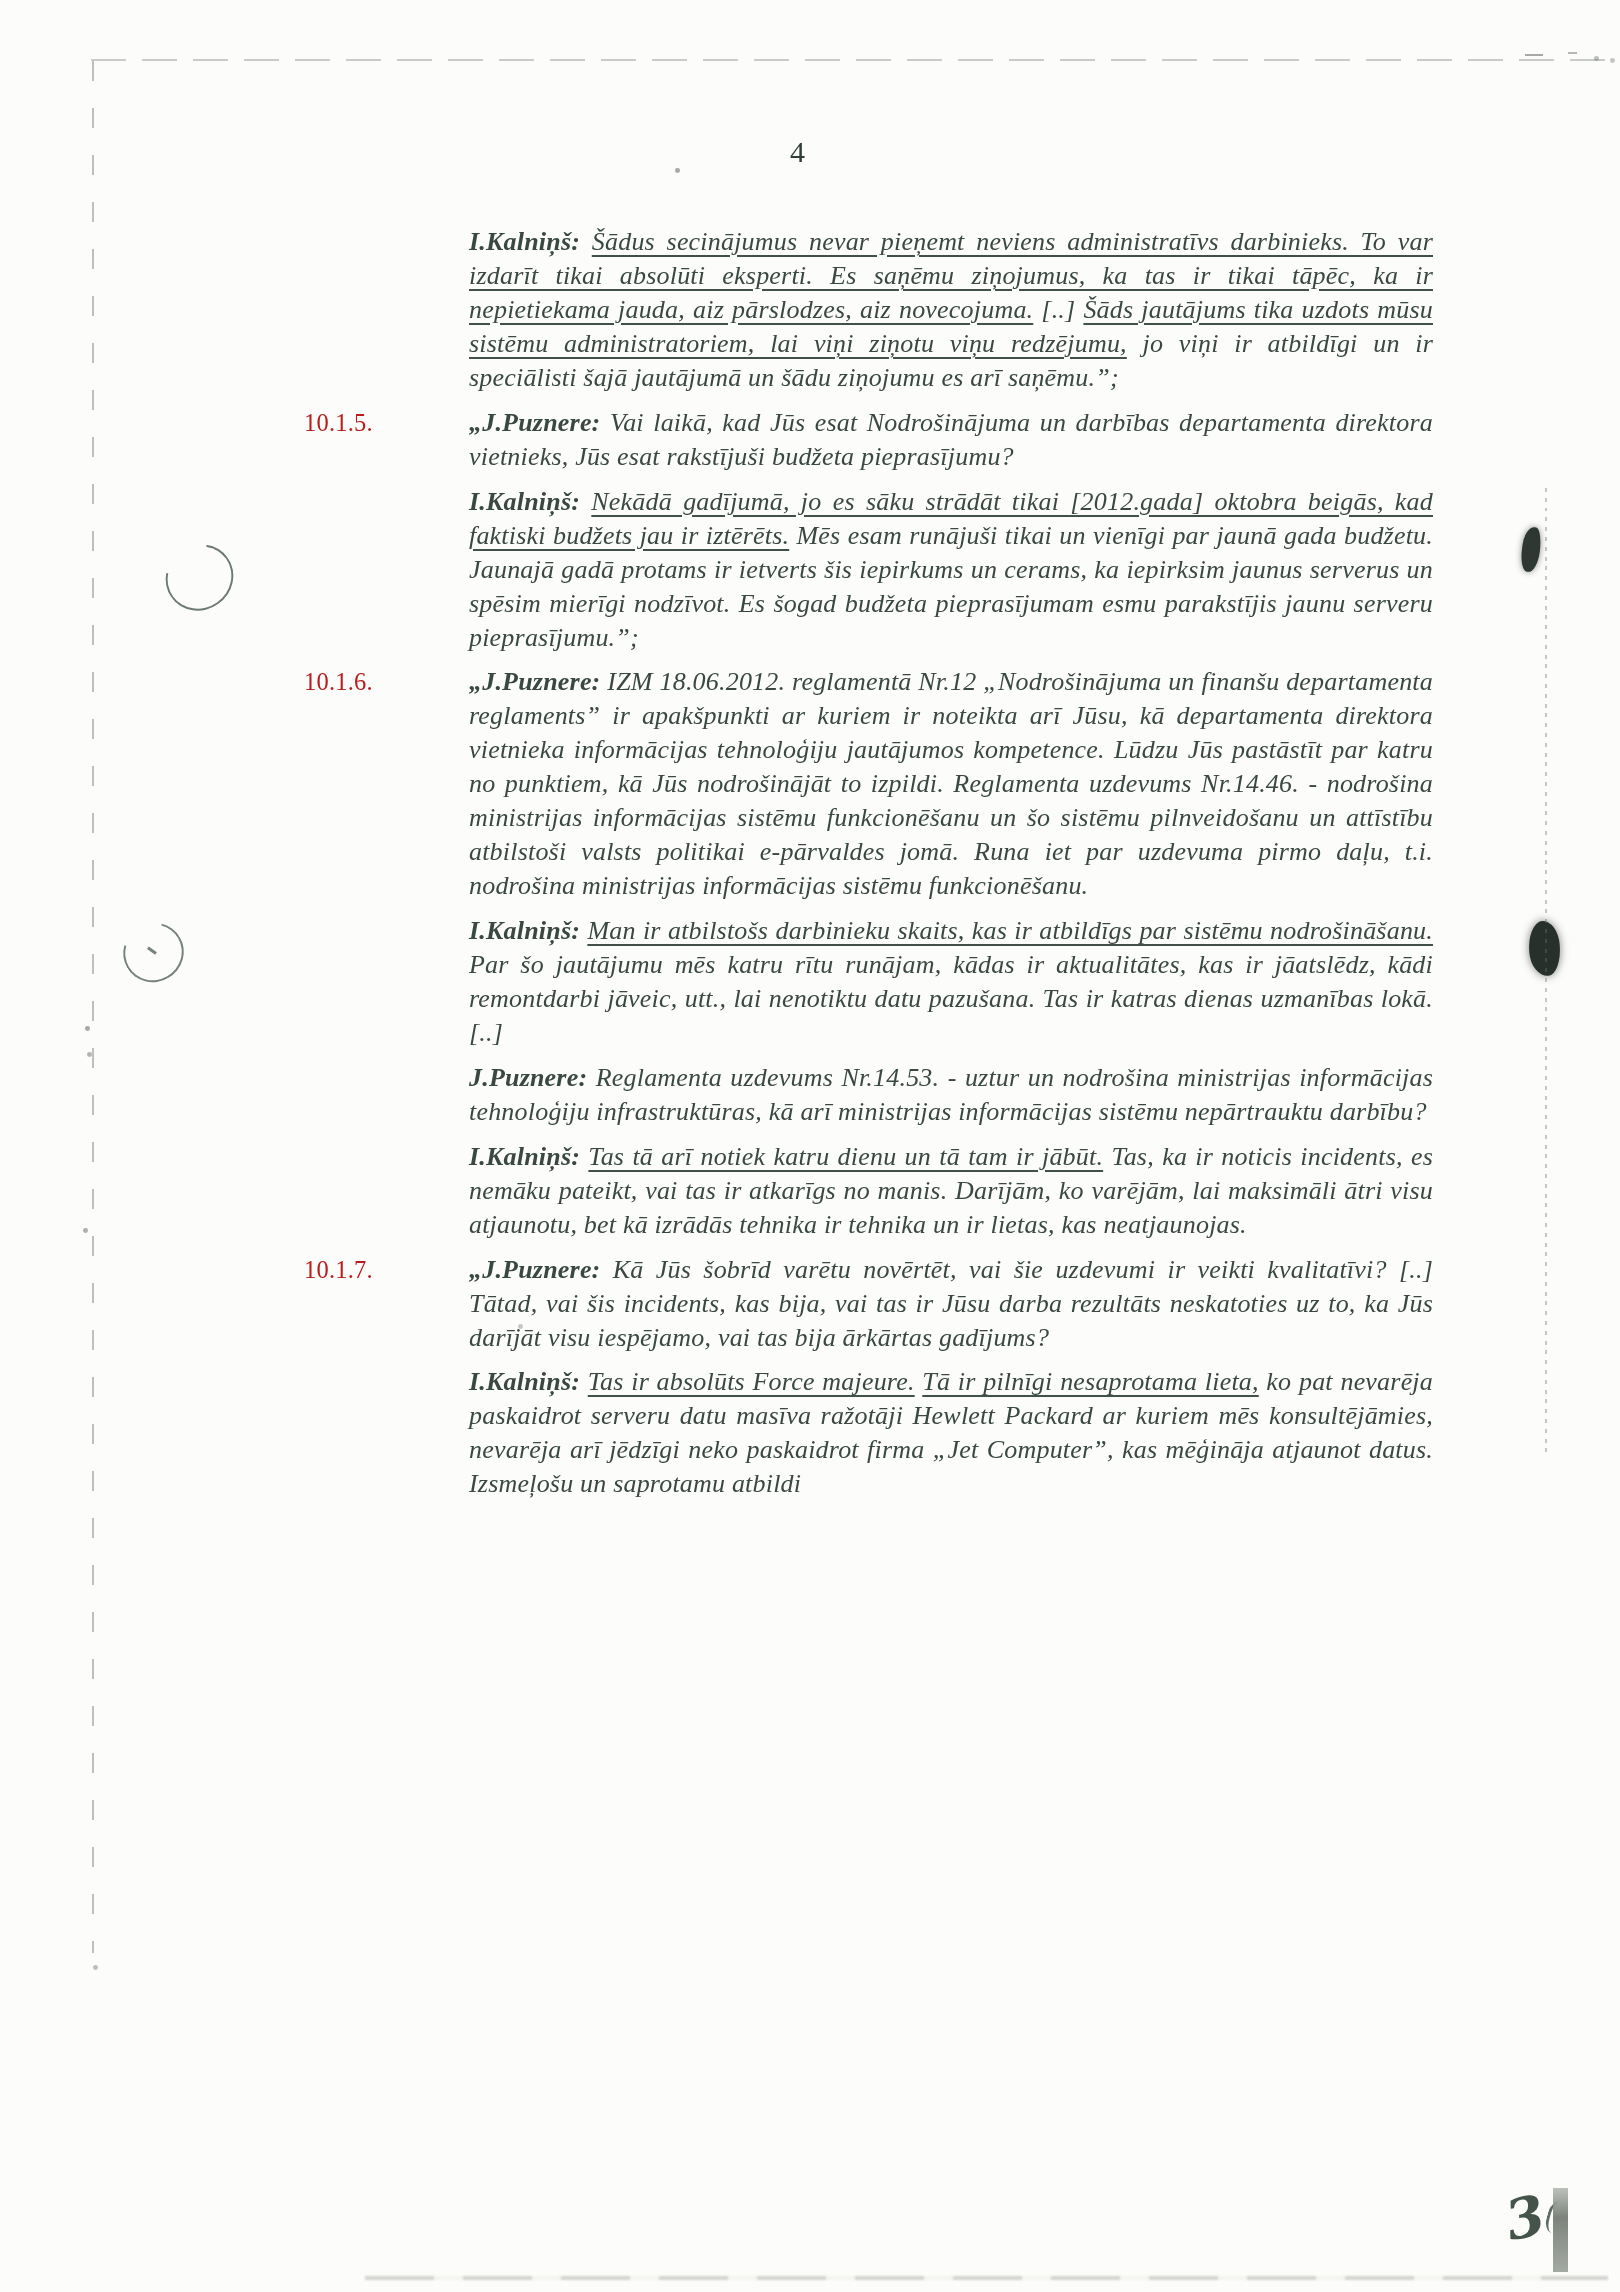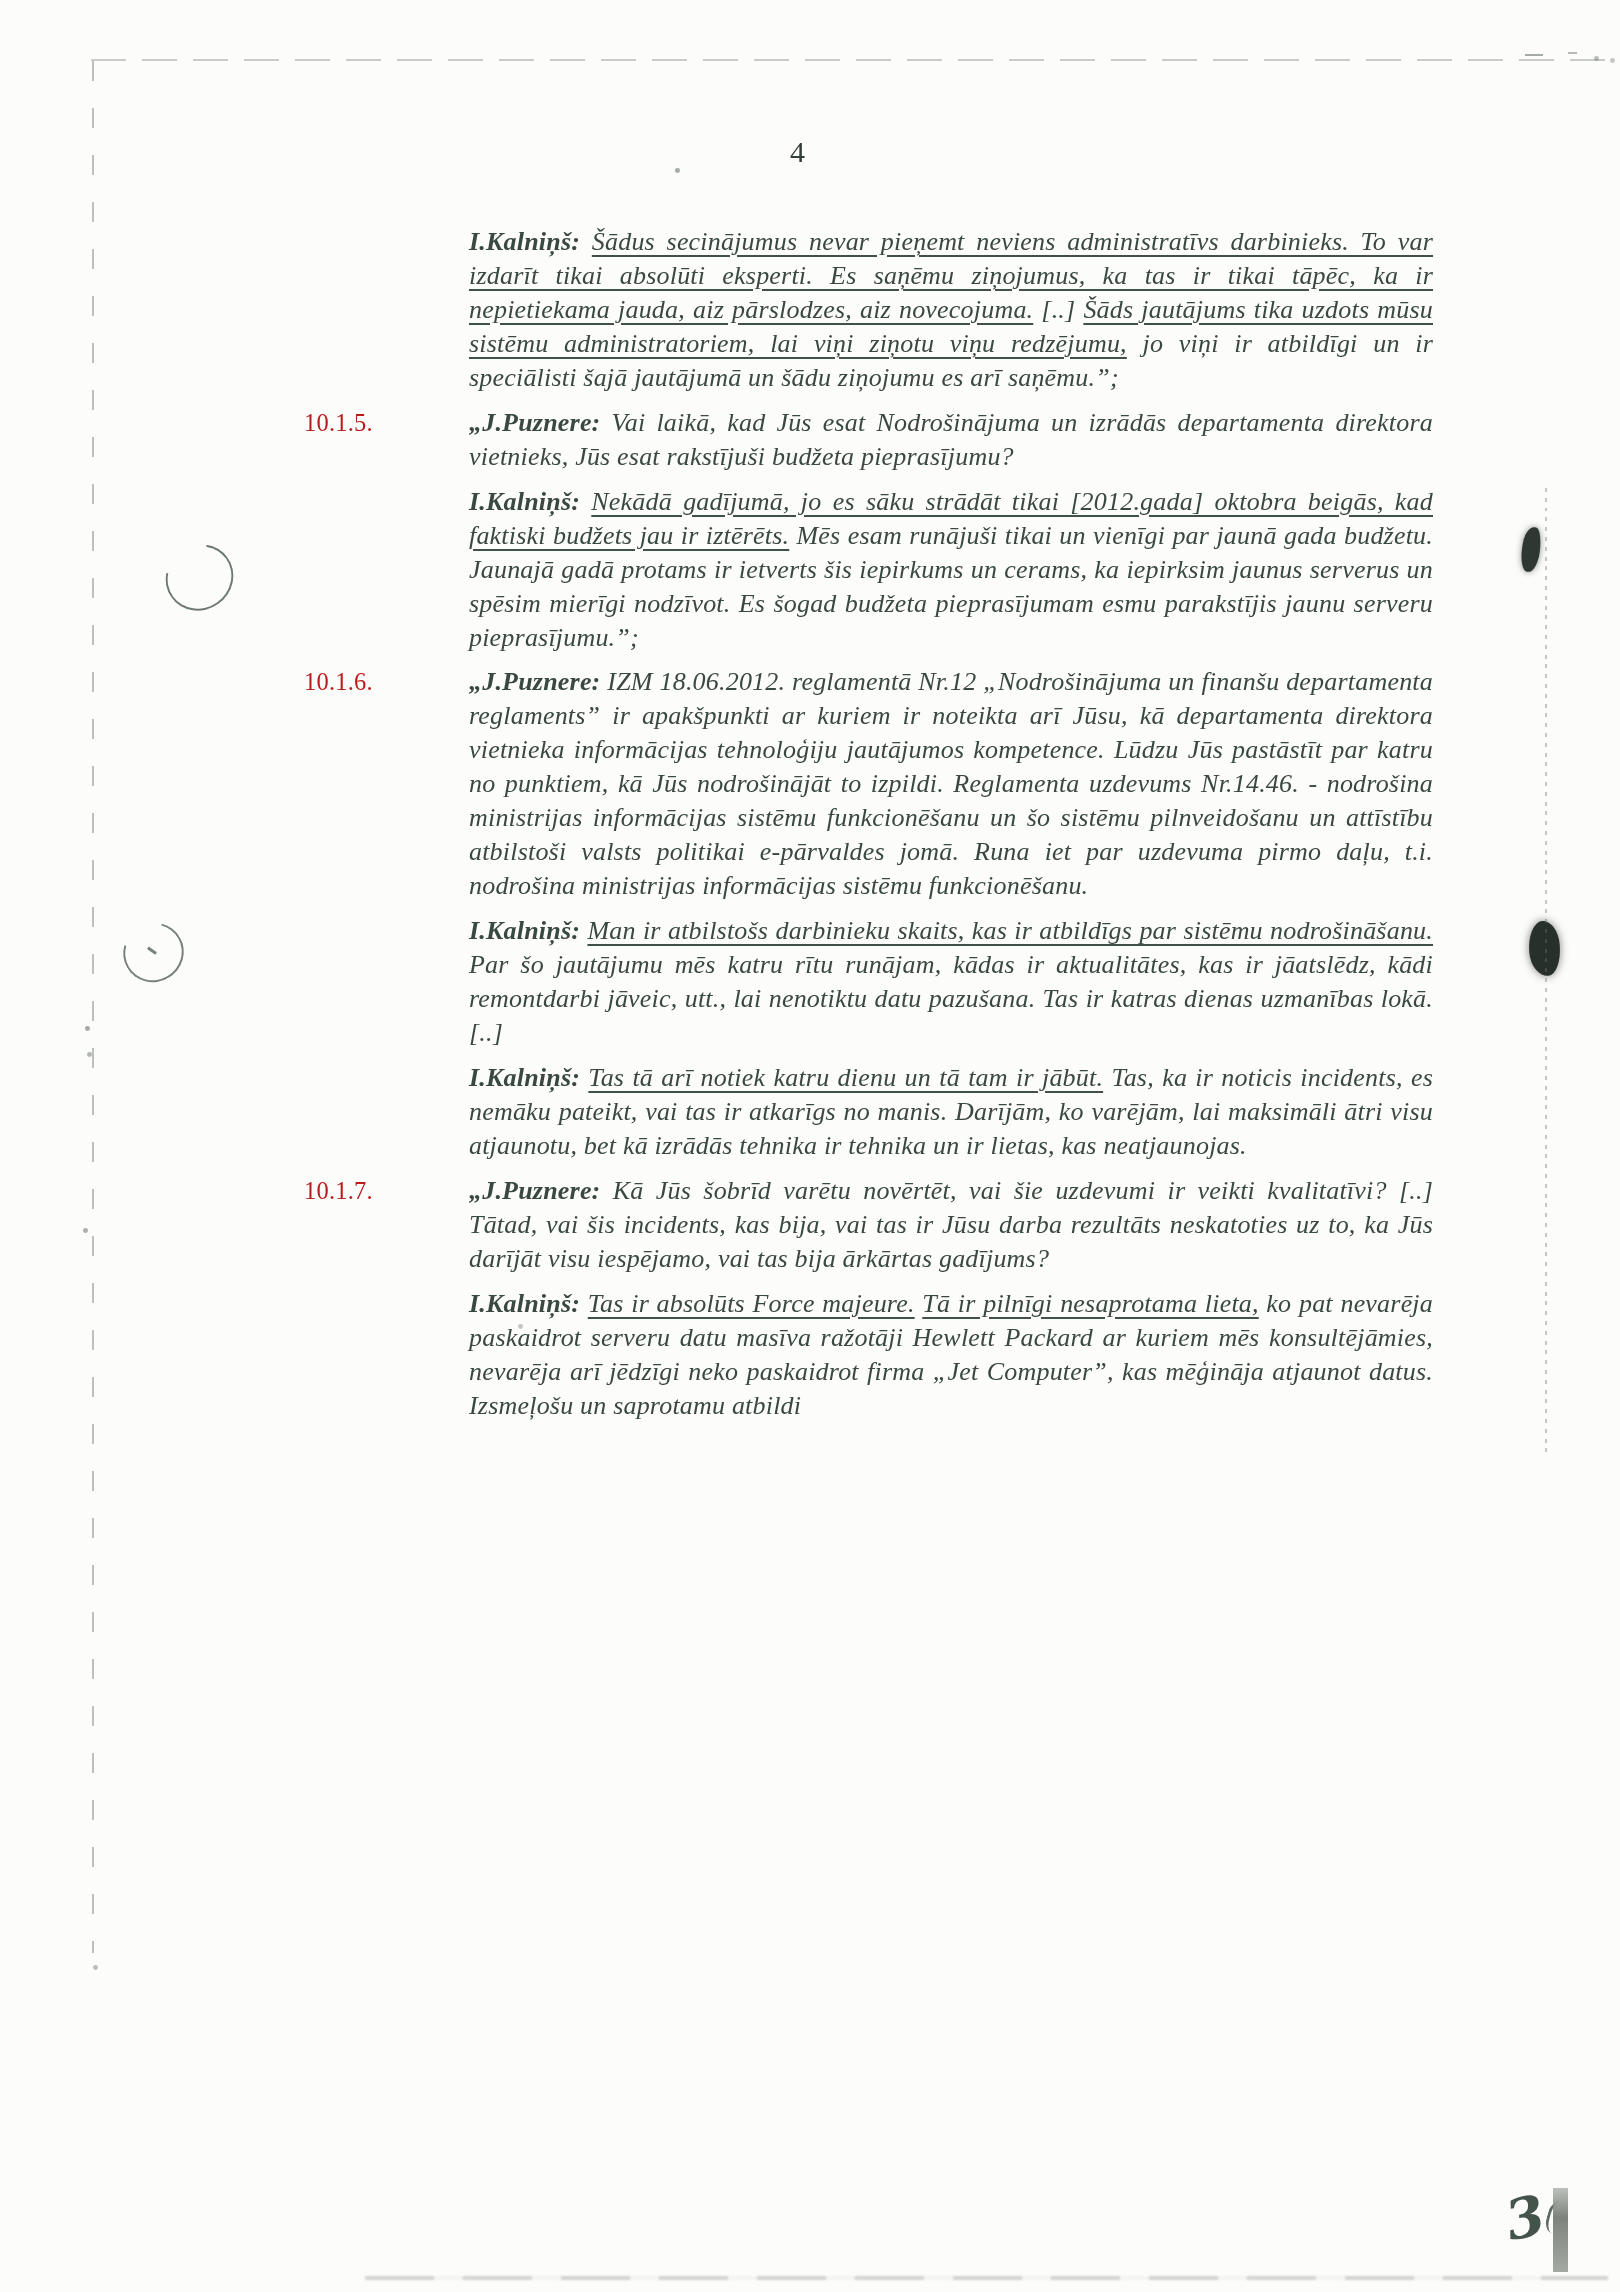--- a/index.html
+++ b/index.html
@@ -170,29 +170,30 @@
   <div class="transcript">
       <div class="item">
         <div class="num"></div>
         <div class="body">
           <p class="para"><span class="spk">I.Kalniņš: </span><span class="ul">Šādus secinājumus nevar pieņemt neviens administratīvs darbinieks. To var izdarīt tikai absolūti eksperti. Es saņēmu ziņojumus, ka tas ir tikai tāpēc, ka ir nepietiekama jauda, aiz pārslodzes, aiz novecojuma.</span><span> [..] </span><span class="ul">Šāds jautājums tika uzdots mūsu sistēmu administratoriem, lai viņi ziņotu viņu redzējumu,</span><span> jo viņi ir atbildīgi un ir speciālisti šajā jautājumā un šādu ziņojumu es arī saņēmu.”;</span></p>
         </div>
       </div>
       <div class="item">
         <div class="num">10.1.5.</div>
         <div class="body">
-          <p class="para"><span class="spk">„J.Puznere: </span><span>Vai laikā, kad Jūs esat Nodrošinājuma un izrādās departamenta direktora vietnieks, Jūs esat rakstījuši budžeta pieprasījumu?</span></p>
+          <p class="para"><span class="spk">„J.Puznere: </span><span>Vai laikā, kad Jūs esat Nodrošinājuma un darbības departamenta direktora vietnieks, Jūs esat rakstījuši budžeta pieprasījumu?</span></p>
           <p class="para"><span class="spk">I.Kalniņš: </span><span class="ul">Nekādā gadījumā, jo es sāku strādāt tikai [2012.gada] oktobra beigās, kad faktiski budžets jau ir iztērēts.</span><span> Mēs esam runājuši tikai un vienīgi par jaunā gada budžetu. Jaunajā gadā protams ir ietverts šis iepirkums un cerams, ka iepirksim jaunus serverus un spēsim mierīgi nodzīvot. Es šogad budžeta pieprasījumam esmu parakstījis jaunu serveru pieprasījumu.”;</span></p>
         </div>
       </div>
       <div class="item">
         <div class="num">10.1.6.</div>
         <div class="body">
           <p class="para"><span class="spk">„J.Puznere: </span><span>IZM 18.06.2012. reglamentā Nr.12 „Nodrošinājuma un finanšu departamenta reglaments” ir apakšpunkti ar kuriem ir noteikta arī Jūsu, kā departamenta direktora vietnieka informācijas tehnoloģiju jautājumos kompetence. Lūdzu Jūs pastāstīt par katru no punktiem, kā Jūs nodrošinājāt to izpildi. Reglamenta uzdevums Nr.14.46. - nodrošina ministrijas informācijas sistēmu funkcionēšanu un šo sistēmu pilnveidošanu un attīstību atbilstoši valsts politikai e-pārvaldes jomā. Runa iet par uzdevuma pirmo daļu, t.i. nodrošina ministrijas informācijas sistēmu funkcionēšanu.</span></p>
           <p class="para"><span class="spk">I.Kalniņš: </span><span class="ul">Man ir atbilstošs darbinieku skaits, kas ir atbildīgs par sistēmu nodrošināšanu.</span><span> Par šo jautājumu mēs katru rītu runājam, kādas ir aktualitātes, kas ir jāatslēdz, kādi remontdarbi jāveic, utt., lai nenotiktu datu pazušana. Tas ir katras dienas uzmanības lokā. [..]</span></p>
+          <p class="para"><span class="spk">J.Puznere: </span><span>Reglamenta uzdevums Nr.14.53. - uztur un nodrošina ministrijas informācijas tehnoloģiju infrastruktūras, kā arī ministrijas informācijas sistēmu nepārtrauktu darbību?</span></p>
           <p class="para"><span class="spk">I.Kalniņš: </span><span class="ul">Tas tā arī notiek katru dienu un tā tam ir jābūt.</span><span> Tas, ka ir noticis incidents, es nemāku pateikt, vai tas ir atkarīgs no manis. Darījām, ko varējām, lai maksimāli ātri visu atjaunotu, bet kā izrādās tehnika ir tehnika un ir lietas, kas neatjaunojas.</span></p>
         </div>
       </div>
       <div class="item">
         <div class="num">10.1.7.</div>
         <div class="body">
           <p class="para"><span class="spk">„J.Puznere: </span><span>Kā Jūs šobrīd varētu novērtēt, vai šie uzdevumi ir veikti kvalitatīvi? [..] Tātad, vai šis incidents, kas bija, vai tas ir Jūsu darba rezultāts neskatoties uz to, ka Jūs darījāt visu iespējamo, vai tas bija ārkārtas gadījums?</span></p>
           <p class="para"><span class="spk">I.Kalniņš: </span><span class="ul">Tas ir absolūts Force majeure.</span><span> </span><span class="ul">Tā ir pilnīgi nesaprotama lieta,</span><span> ko pat nevarēja paskaidrot serveru datu masīva ražotāji Hewlett Packard ar kuriem mēs konsultējāmies, nevarēja arī jēdzīgi neko paskaidrot firma „Jet Computer”, kas mēģināja atjaunot datus. Izsmeļošu un saprotamu atbildi</span></p>
         </div>
       </div>

